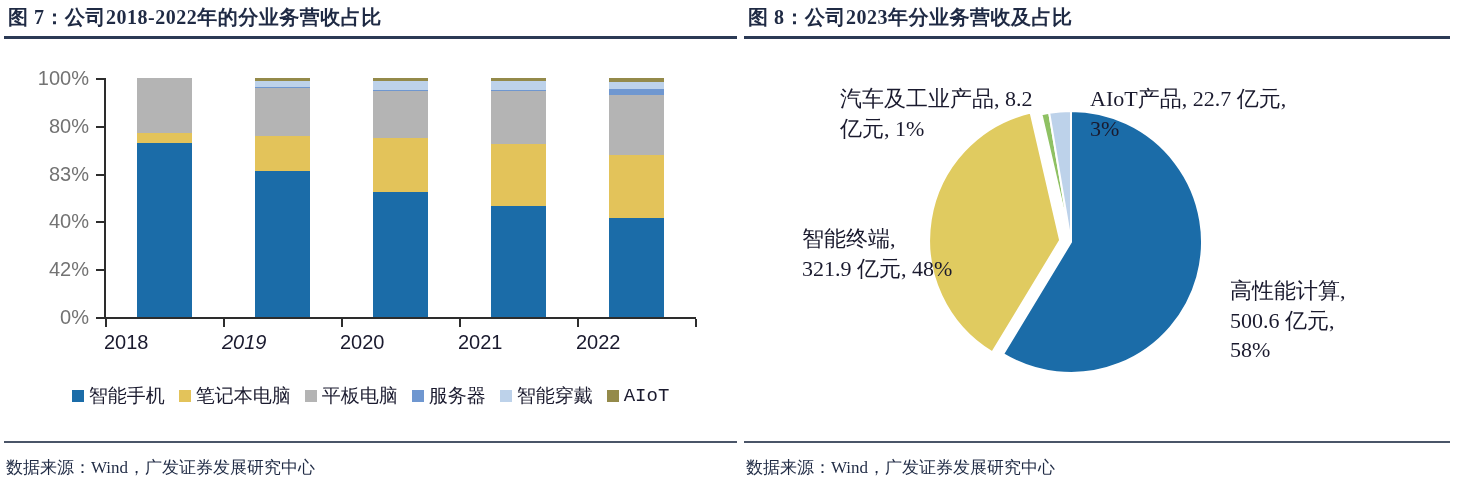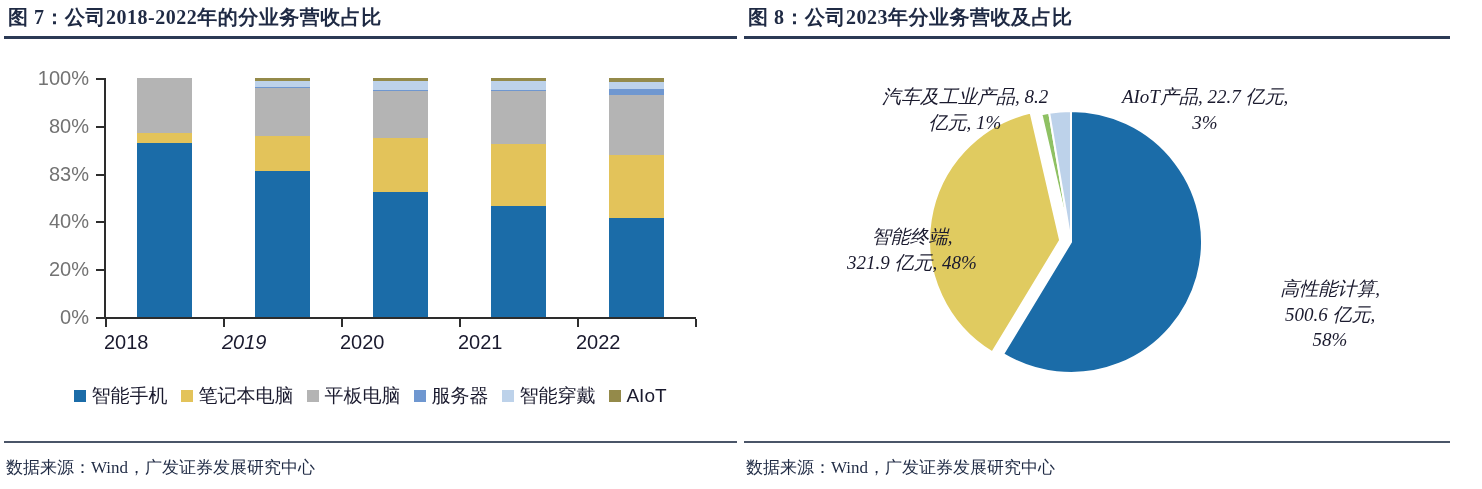--- a/index.html
+++ b/index.html
@@ -150,44 +150,43 @@
     gap: 14px;
   }
   .legend-item {
     display: flex;
     align-items: center;
     gap: 5px;
     white-space: nowrap;
   }
   .swatch { width: 12px; height: 12px; display: inline-block; }
   .legend-label {
-    font-family: Liberation Sans, sans-serif;
+    font-family: Liberation Mono, monospace;
     font-size: 19px;
     color: #1a1a2e;
     text-align: right;
   }
 
   
   .piewrap {
     position: absolute;
     left: 0;
     top: 46px;
     width: 712px;
     height: 345px;
   }
   .pie-svg { position: absolute; left: 0; top: 0; }
   .pie-label {
     position: absolute;
     font-family: "Liberation Serif", "DejaVu Serif", serif;
-    font-size: 19px;
+    font-size: 22px;
     line-height: 1.35;
     color: #1a1a2e;
-    text-align: center;
+    text-align: left;
     white-space: pre-line;
-    font-style: italic;
   }
   .lbl-auto  { left: 100px; top: 38px;  width: 250px; }
   .lbl-aiot  { left: 350px; top: 38px;  width: 230px; }
   .lbl-term  { left: 62px;  top: 178px; width: 220px; }
   .lbl-hpc   { left: 490px; top: 230px; width: 200px; }
 </style>
 </head>
 <body>
 
 <div class="page">
@@ -197,21 +196,21 @@
     <div class="fig-title">图 7：公司2018-2022年的分业务营收占比</div>
     <div class="title-rule"></div>
 
     <div class="barchart">
       <div class="axis-y"></div>
       <div class="axis-x"></div>
       <div id="y-axis-ticks">
           <div class="ytick" style="top: 271px;"></div>
           <div class="ylabel" style="top: 271px;">0%</div>
           <div class="ytick" style="top: 223.2px;"></div>
-          <div class="ylabel" style="top: 223.2px;">20%</div>
+          <div class="ylabel" style="top: 223.2px;">42%</div>
           <div class="ytick" style="top: 175.4px;"></div>
           <div class="ylabel" style="top: 175.4px;">40%</div>
           <div class="ytick" style="top: 127.6px;"></div>
           <div class="ylabel" style="top: 127.6px;">83%</div>
           <div class="ytick" style="top: 79.8px;"></div>
           <div class="ylabel" style="top: 79.8px;">80%</div>
           <div class="ytick" style="top: 32px;"></div>
           <div class="ylabel" style="top: 32px;">100%</div>
         </div>
       <div id="bars-layer" class="plot">

